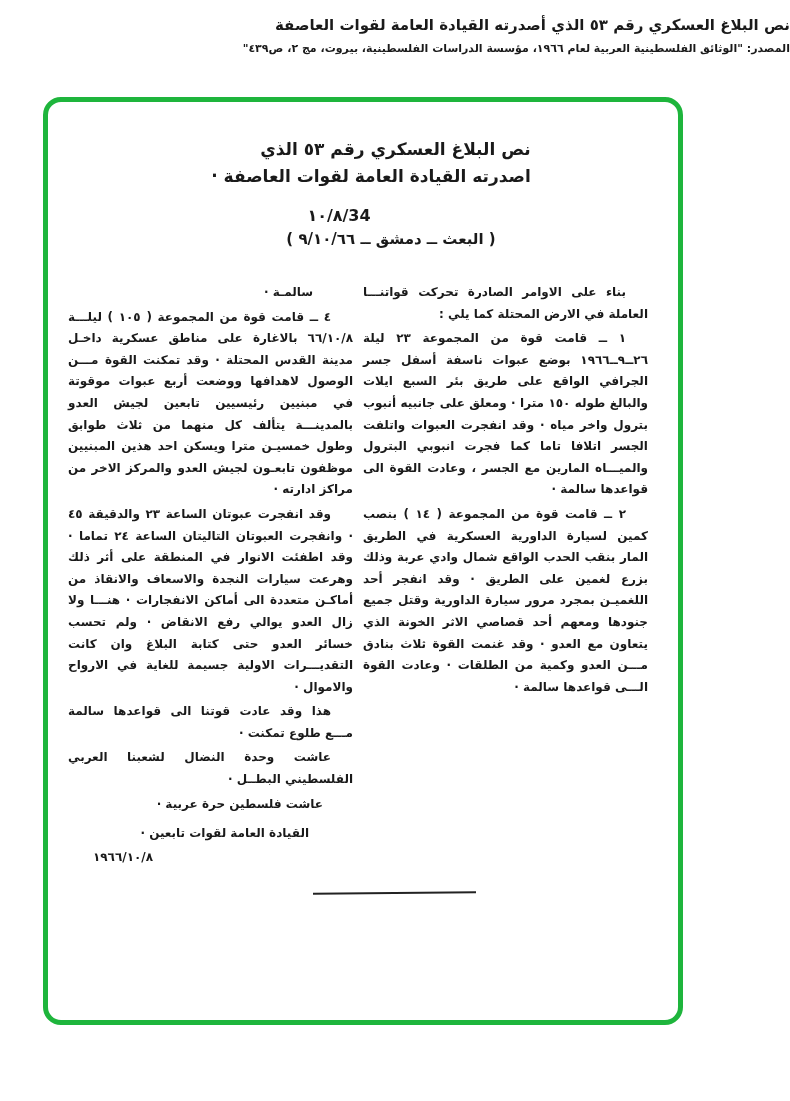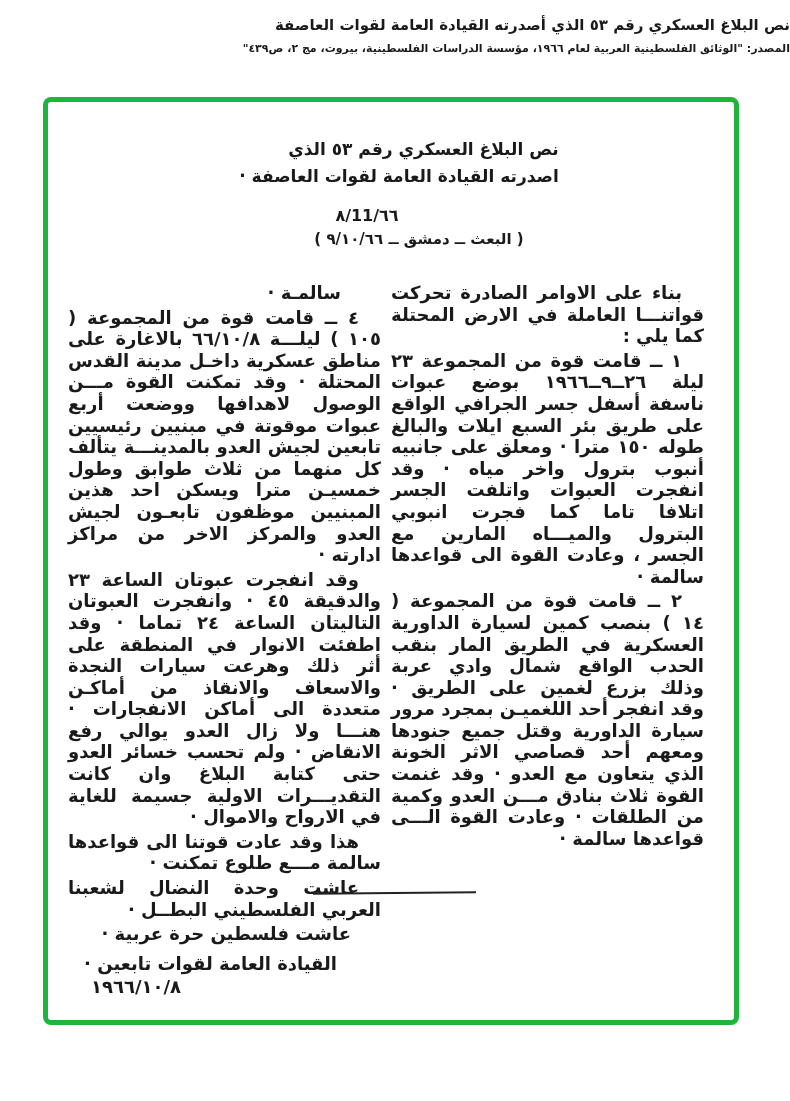--- a/index.html
+++ b/index.html
@@ -23,23 +23,23 @@
     text-align: right;
     direction: rtl;
   }
   .top-header .t1 { font-size: 15px; letter-spacing: 0.2px; }
   .top-header .t2 { font-size: 11px; margin-top: 8px; }
 
   
   .frame {
     position: absolute;
     left: 43px; top: 97px;
-    width: 696px; height: 928px;
+    width: 640px; height: 928px;
     border: 5px solid #1eb53c;
-    border-radius: 8px;
+    border-radius: 18px;
     background: #ffffff;
   }
 
   
   .doc-title {
     margin-top: 34px;
     text-align: center;
     direction: rtl;
   }
   .doc-title .inner {
@@ -62,21 +62,21 @@
   
   .columns {
     direction: rtl;
     display: flex;
     gap: 10px;
     margin-top: 34px;
     padding: 0 30px 0 20px;
   }
   .col {
     flex: 1;
-    font-size: 18px;
+    font-size: 12px;
     line-height: 21.6px;
     text-align: justify;
   }
   .col .para { text-indent: 22px; margin: 0 0 3px 0; }
   .col .cont { text-align: right; text-indent: 0; margin: 0 40px 3px 0; }
   .col .sig1 { text-align: right; text-indent: 0; margin: 2px 30px 8px 0; }
   .col .sig2 { text-align: right; text-indent: 0; margin: 0 44px 0 0; }
   .col .sigdate { text-align: right; text-indent: 0; margin: 2px 200px 0 0; white-space: nowrap; }
 
   
@@ -101,21 +101,21 @@
   <div class="frame" style="border-color: rgb(30, 181, 60);">
 
     <div class="doc-title">
       <div class="inner">
         <div>نص البلاغ العسكري رقم ٥٣ الذي</div>
         <div>اصدرته القيادة العامة لقوات العاصفة ·</div>
       </div>
     </div>
 
     <div class="doc-date">
-      <div class="d1">٦٦/11/٨</div>
+      <div class="d1">34/١٠/٨</div>
       <div class="d2">( البعث ــ دمشق ــ ٩/١٠/٦٦ )</div>
     </div>
 
     <div class="columns">
 
       <div class="col">
         <div class="para">بناء على الاوامر الصادرة تحركت قواتنـــا العاملة في الارض المحتلة كما يلي :</div>
         <div class="para">١ ــ قامت قوة من المجموعة ٢٣ ليلة ٢٦ــ٩ــ١٩٦٦ بوضع عبوات ناسفة أسفل جسر الجرافي الواقع على طريق بئر السبع ايلات والبالغ طوله ١٥٠ مترا · ومعلق على جانبيه أنبوب بترول واخر مياه · وقد انفجرت العبوات واتلفت الجسر اتلافا تاما كما فجرت انبوبي البترول والميـــاه المارين مع الجسر ، وعادت القوة الى قواعدها سالمة ·</div>
         <div class="para">٢ ــ قامت قوة من المجموعة ( ١٤ ) بنصب كمين لسيارة الداورية العسكرية في الطريق المار بنقب الحدب الواقع شمال وادي عربة وذلك بزرع لغمين على الطريق · وقد انفجر أحد اللغميـن بمجرد مرور سيارة الداورية وقتل جميع جنودها ومعهم أحد قصاصي الاثر الخونة الذي يتعاون مع العدو · وقد غنمت القوة ثلاث بنادق مـــن العدو وكمية من الطلقات · وعادت القوة الـــى قواعدها سالمة ·</div>
       </div>

